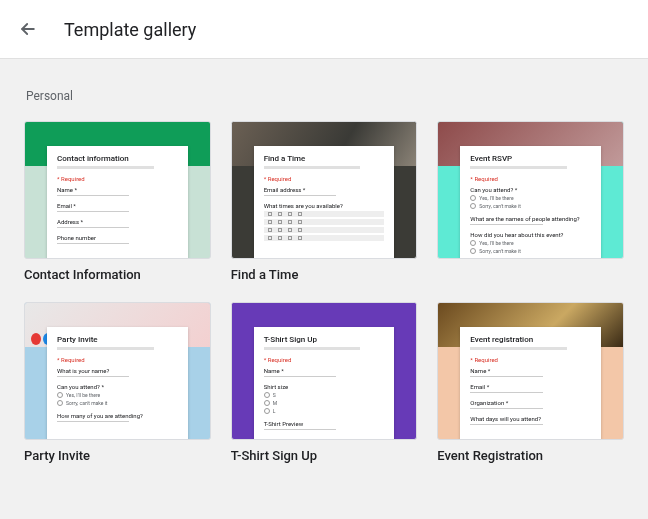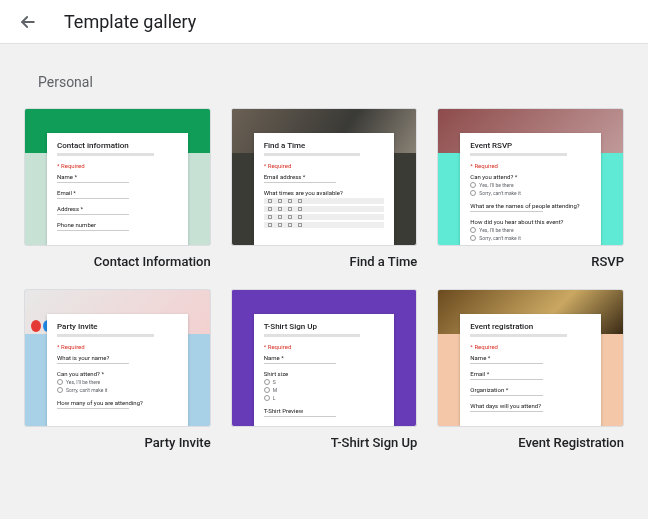--- a/index.html
+++ b/index.html
@@ -1,26 +1,26 @@
 <!DOCTYPE html>
 <html><head>
 <meta charset="utf-8">
 <style>
   * { box-sizing: border-box; margin: 0; padding: 0; }
   html, body { width: 648px; height: 519px; font-family: Roboto, Arial, sans-serif; background: #f1f1f1; overflow: hidden; }
   .header {
-    display: flex; align-items: center; height: 44px; background: #fff;
+    display: flex; align-items: center; height: 59px; background: #fff;
     border-bottom: 1px solid #e0e0e0; padding: 0 16px; gap: 24px;
   }
   .back { width: 24px; height: 24px; display: flex; align-items: center; justify-content: center; cursor: pointer; color: #5f6368; }
   .title { font-size: 18px; color: #202124; font-weight: 400; }
   .content { padding: 20px 24px; height: calc(519px - 56px); overflow-y: auto; }
-  .section-label { font-size: 14px; color: #5f6368; margin: 10px 14px 18px; }
+  .section-label { font-size: 12px; color: #5f6368; margin: 10px 2px 18px; }
   .grid { display: grid; grid-template-columns: repeat(3, 1fr); gap: 20px 20px; }
-  .card { display: flex; flex-direction: column; gap: 8px; cursor: pointer; align-items: flex-end; }
+  .card { display: flex; flex-direction: column; gap: 8px; cursor: pointer; }
   .thumb {
     width: 100%; height: 138px; border: 1px solid #dadce0; border-radius: 3px;
     background: #fff; position: relative; overflow: hidden;
   }
   .thumb-head { height: 44px; width: 100%; }
   .thumb-form {
     position: absolute; left: 22px; right: 22px; top: 24px; bottom: -10px;
     background: #fff; box-shadow: 0 1px 3px rgba(0,0,0,0.2); padding: 8px 10px;
   }
   .tf-title { font-size: 8px; color: #202124; margin-bottom: 3px; font-weight: 500;}
@@ -154,21 +154,20 @@
               <span class="tf-label">What are the names of people attending?</span>
               <div class="tf-line"></div>
             </div>
             <div class="tf-field">
               <span class="tf-label">How did you hear about this event?</span>
               <div class="tf-radio"> Yes, I'll be there</div>
               <div class="tf-radio">Sorry, can't make it</div>
             </div>
           </div>
         </div>
-        <div class="card-label">RSVP</div>
       </div>
       <div class="card">
         <div class="thumb bg-blue">
           <div class="thumb-head">
             <div class="balloons">
               <span style="background: rgb(229, 57, 53);"></span>
               <span style="background: rgb(30, 136, 229);"></span>
               <span style="background: rgb(67, 160, 71);"></span>
               <span style="background: rgb(253, 216, 53);"></span>
               <span style="background: rgb(142, 36, 170);"></span>

